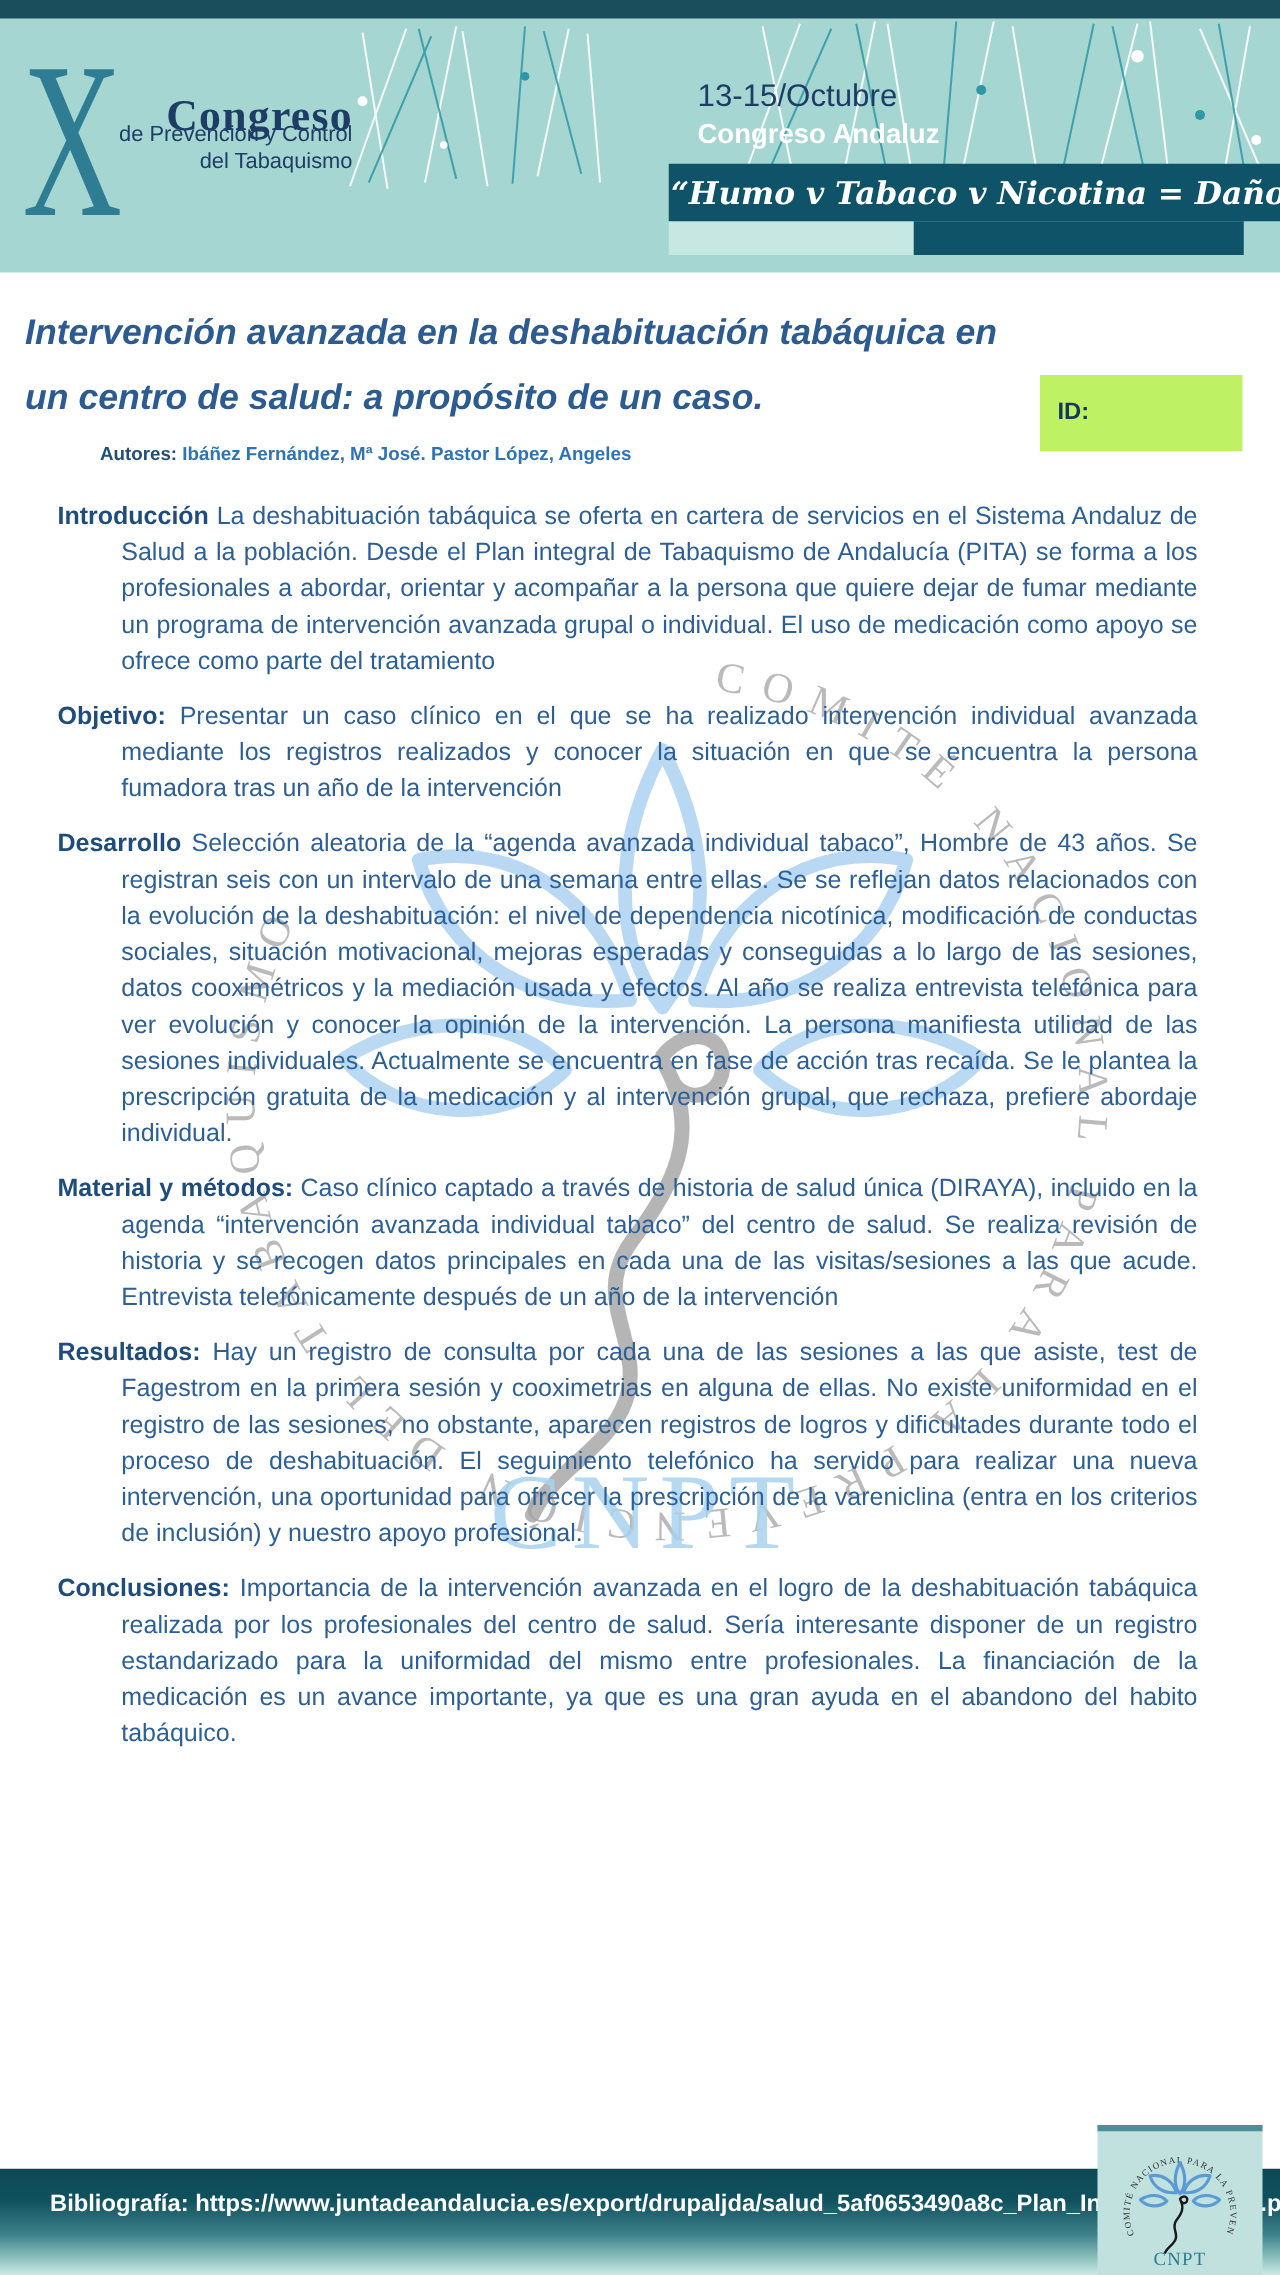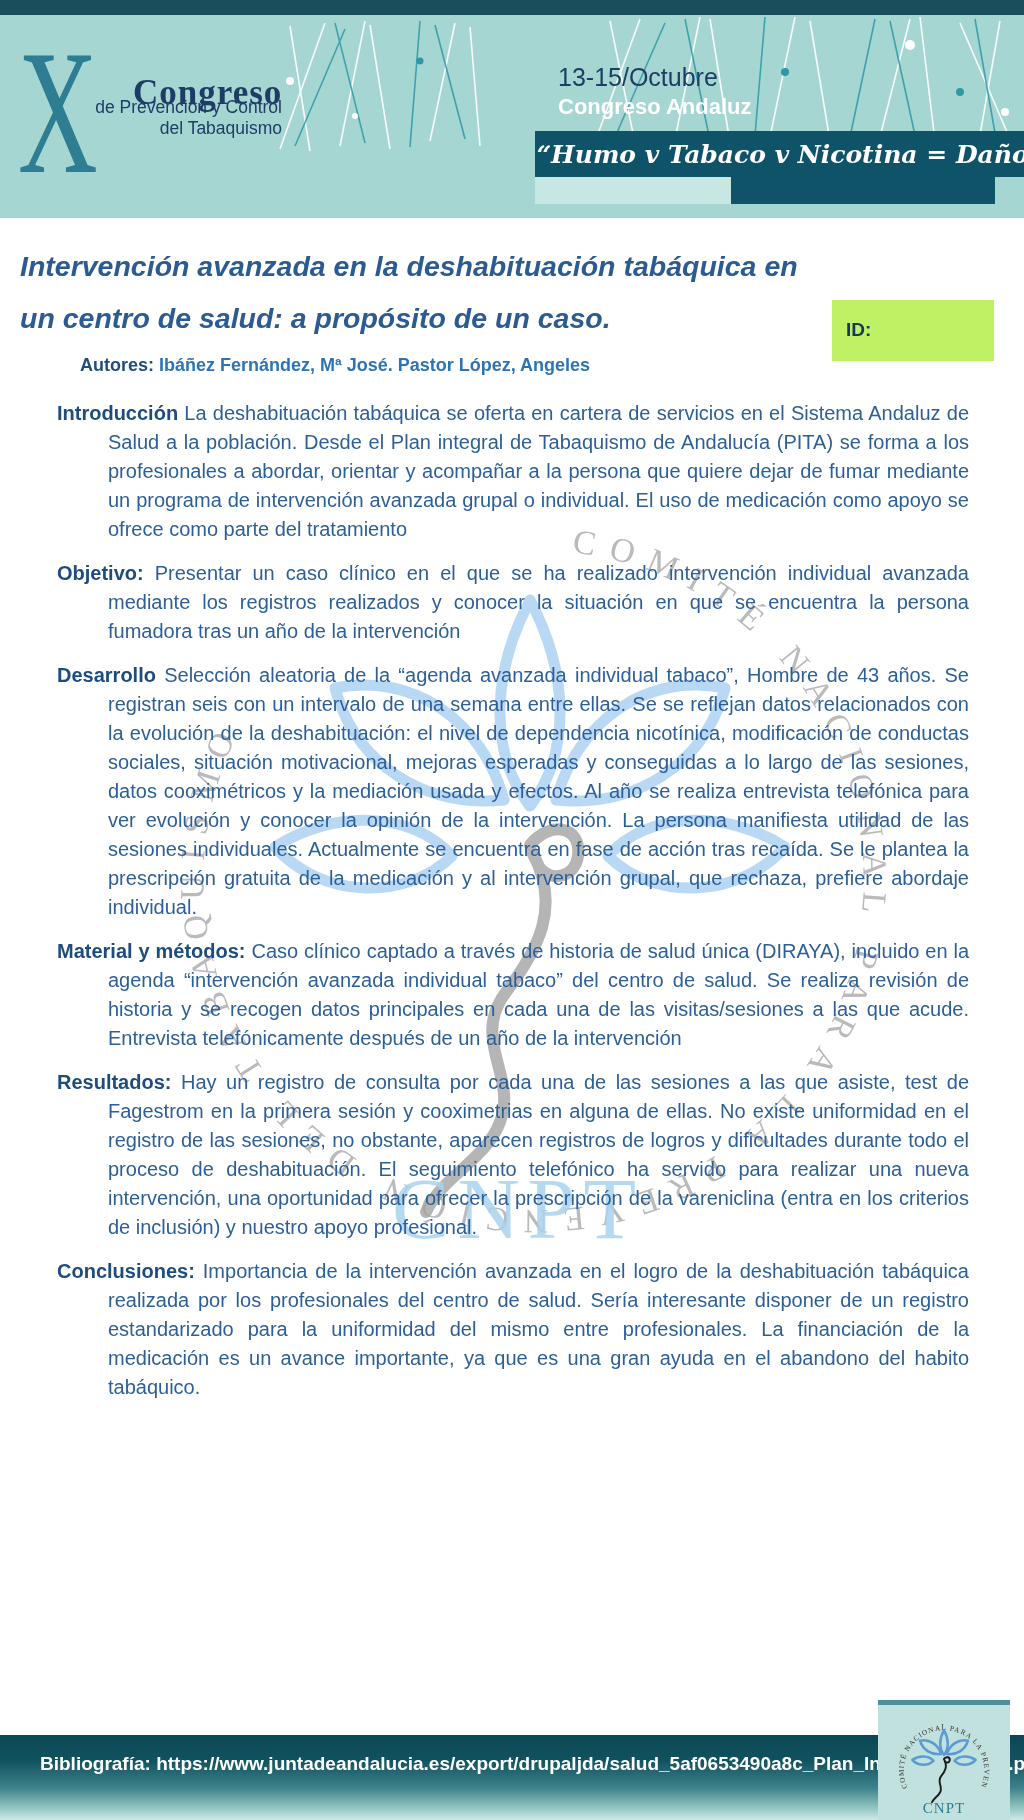--- a/index.html
+++ b/index.html
@@ -27,24 +27,24 @@
               display:flex;align-items:center;justify-content:flex-end;}
   .slogan-box span{font-family:"DejaVu Serif","Liberation Serif",serif;font-style:italic;font-weight:bold;
               color:#ffffff;font-size:25px;white-space:nowrap;}
   
   .watermark{position:absolute;left:130px;top:420px;width:800px;height:860px;z-index:0;pointer-events:none;}
   
   .poster-title{position:absolute;left:20px;top:240px;width:800px;z-index:1;
                 font-size:28.5px;font-weight:bold;line-height:52px;color:#2b5b90;font-style:italic;}
   .id-box{position:absolute;left:832px;top:300px;width:162px;height:61px;background:#bef264;z-index:1;}
   .id-box .id-label{position:absolute;left:14px;top:19px;font-size:19px;font-weight:bold;color:#16365c;}
-  .authors-line{position:absolute;left:80px;top:355px;z-index:1;font-size:18px;font-weight:bold;}
+  .authors-line{position:absolute;left:80px;top:355px;z-index:1;font-size:15px;font-weight:bold;}
   .authors-line .authors-label{color:#1f4e79;}
   .authors-line .authors-names{color:#2e74b5;}
-  .sections{position:absolute;left:57px;top:399px;width:912px;z-index:1;}
+  .sections{position:absolute;left:46px;top:399px;width:912px;z-index:1;}
   .sections p{margin:0 0 15px 0;text-align:justify;font-size:20px;line-height:29px;color:#2d5f97;
               padding-left:51px;text-indent:-51px;}
   .sections .sec-label{font-weight:bold;color:#1e4c7d;}
   
   .footer-band{position:absolute;left:0;top:1735px;width:1024px;height:85px;
                background:linear-gradient(to bottom,#0c4854 0%,#11525f 30%,#3d828a 62%,#8fc3bf 85%,#cdeae5 100%);}
   .biblio{position:absolute;left:40px;top:1753px;color:#ffffff;font-size:19px;font-weight:bold;white-space:nowrap;}
   .badge{position:absolute;left:878px;top:1700px;width:132px;height:120px;background:#c0e1dd;
          border-top:5px solid #4e8e9b;box-sizing:border-box;z-index:2;}
   .badge-logo{position:absolute;left:16px;top:4px;}

